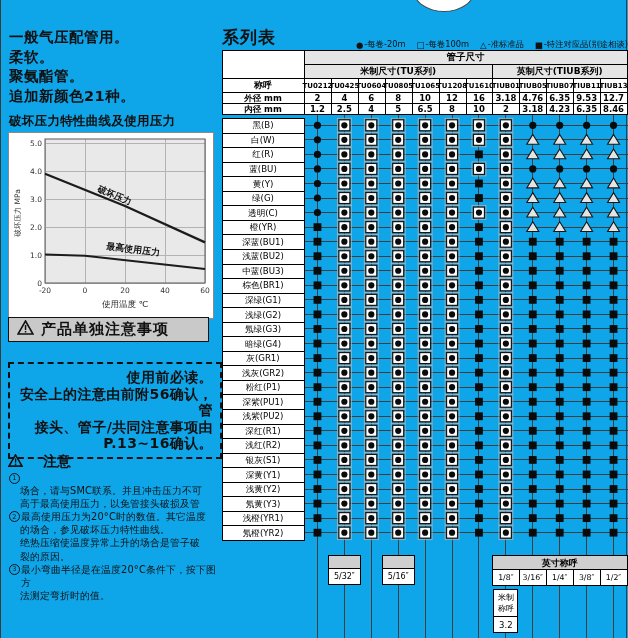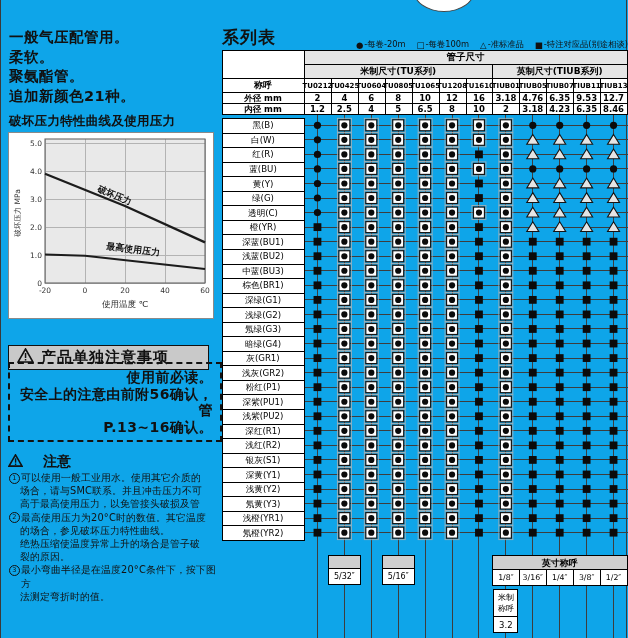--- a/index.html
+++ b/index.html
@@ -81,52 +81,52 @@
         <rect x="36" y="6" width="160" height="144" fill="none" stroke="#666" stroke-width="1.1"></rect>
         <polyline points="36,40.8 116,73 196,109.4" fill="none" stroke="#1c1c1c" stroke-width="2.3"></polyline>
         <text x="88" y="58" font-size="9" font-weight="600" fill="#111" transform="rotate(23 88 58)">破坏压力</text>
         <polyline points="36,121.44 76,122.84 196,136" fill="none" stroke="#1c1c1c" stroke-width="2"></polyline>
         <text x="97" y="116" font-size="9" font-weight="600" fill="#111" transform="rotate(7 97 116)">最高使用压力</text>
         <text x="11" y="80" font-size="7.5" fill="#333" text-anchor="middle" transform="rotate(-90 11 80)">破坏压力 MPa</text>
         <text x="116" y="174" text-anchor="middle" font-size="8.5" fill="#222">使用温度 ℃</text>
       </svg>
   </div>
 
-  <div id="warn-title" class="abs" style="left:8px;top:345px;width:183px;">
+  <div id="warn-title" class="abs" style="left:8px;top:317px;width:183px;">
     <span class="warn-tri">
       <svg width="17" height="15" viewBox="0 0 17 15">
           <polygon points="8.5,1 16,14 1,14" fill="none" stroke="#111" stroke-width="1.6"></polygon>
           <rect x="7.8" y="5" width="1.5" height="5" fill="#111"></rect>
           <rect x="7.8" y="11" width="1.5" height="1.5" fill="#111"></rect>
         </svg>
     </span>
     <span>产品单独注意事项</span>
   </div>
 
   <div id="notice-box" class="abs" style="left:8px;top:362px;width:196px;">
       <div>使用前必读。</div>
       <div>安全上的注意由前附56确认，管</div>
+      <div>接头、管子/共同注意事项由</div>
       <div>P.13~16确认。</div>
     </div>
 
   <div id="caution-title" class="abs" style="left:8px;top:453px;">
     <span class="warn-tri">
       <svg width="15" height="13" viewBox="0 0 17 15">
           <polygon points="8.5,1 16,14 1,14" fill="none" stroke="#111" stroke-width="1.8"></polygon>
           <rect x="7.8" y="5" width="1.6" height="5" fill="#111"></rect>
           <rect x="7.8" y="11" width="1.6" height="1.6" fill="#111"></rect>
         </svg>
     </span>
     <span>注意</span>
   </div>
   <div id="caution-items" class="abs" style="left:9px;top:471px;width:212px;">
       <div class="c-item">
         <div class="c-first">
           <span class="circ-num">1</span>
-          <span>可以使用一般工业用水。使用其它介质的</span>
         </div>
         <div class="cont">场合，请与SMC联系。并且冲击压力不可</div>
         <div class="cont">高于最高使用压力，以免管接头破损及管</div>
       </div>
       <div class="c-item">
         <div class="c-first">
           <span class="circ-num">2</span>
           <span>最高使用压力为20°C时的数值。其它温度</span>
         </div>
         <div class="cont">的场合，参见破坏压力特性曲线。</div>

